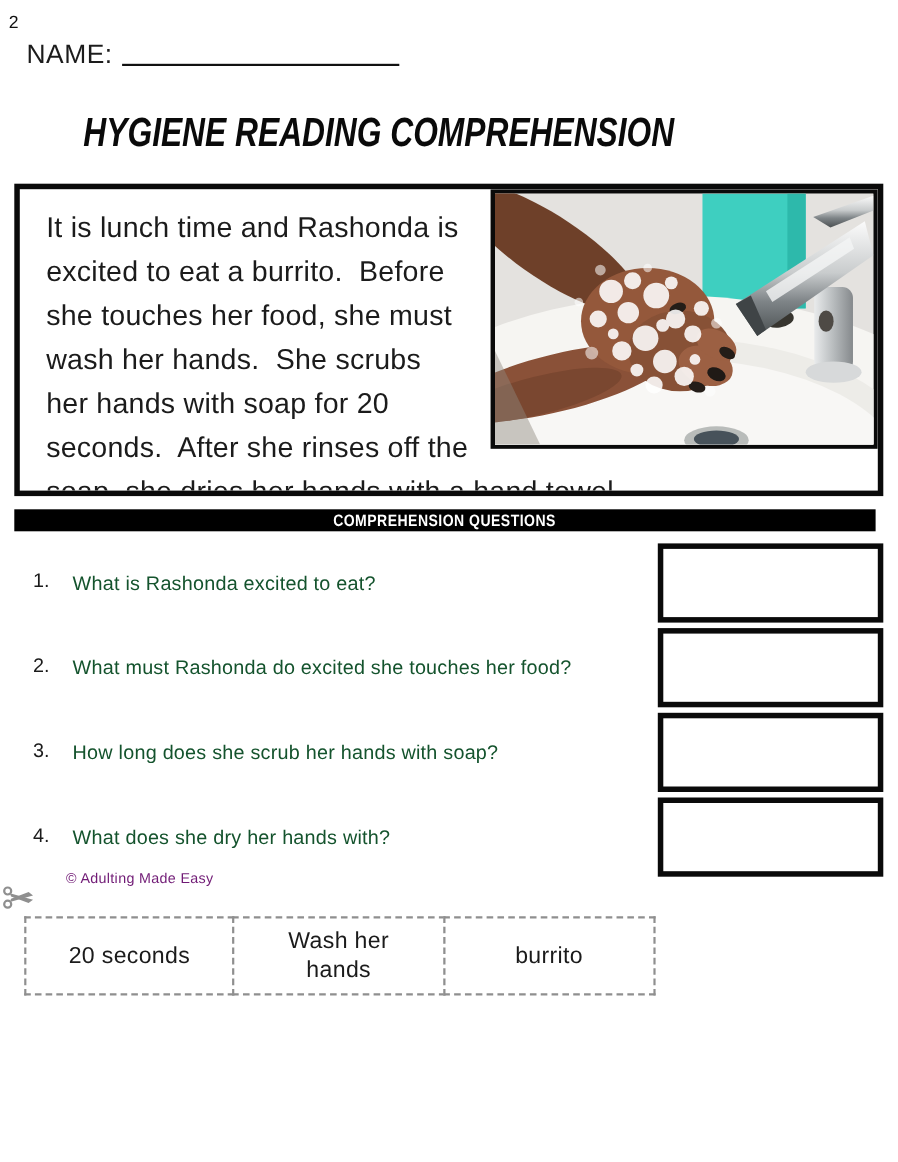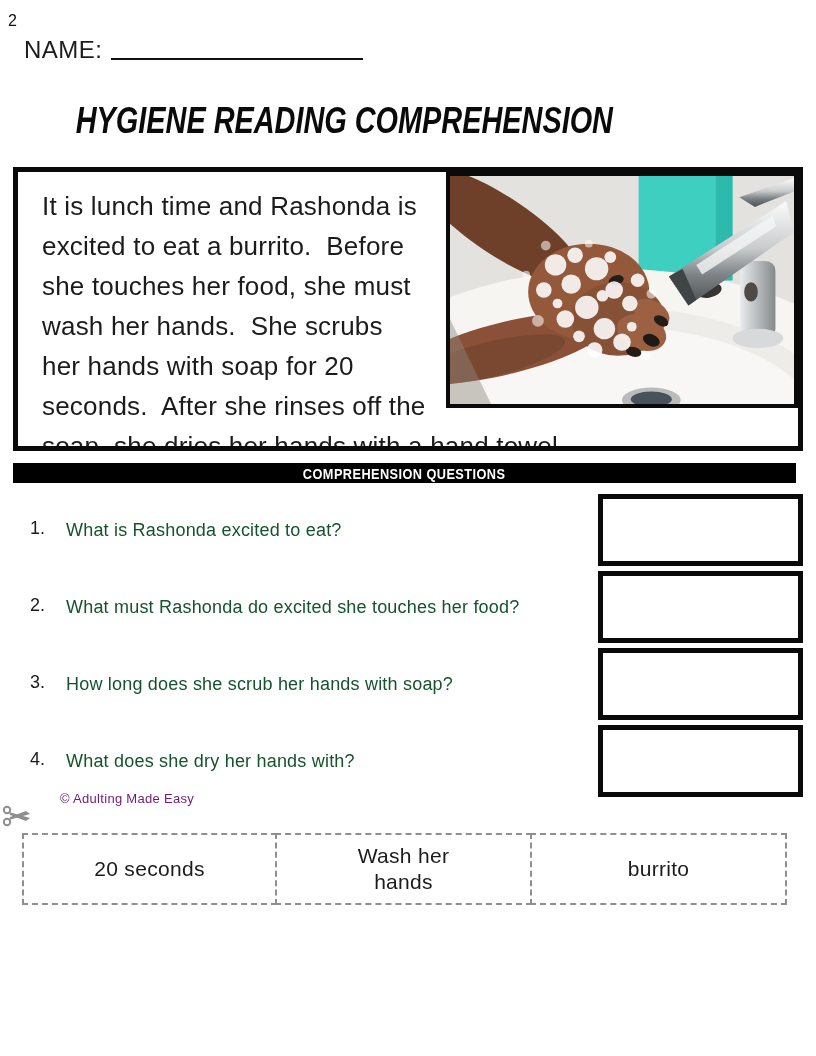--- a/index.html
+++ b/index.html
@@ -149,21 +149,21 @@
     position: absolute;
     left: 2px; top: 6px;
     width: 30px; height: 26px;
   }
   .scissors svg { display: block; width: 100%; height: 100%; }
 
   
   .answer-bank {
     margin: 2px 29px 0 22px;
     display: grid;
-    grid-template-columns: repeat(3, 1fr);
+    grid-template-columns: repeat(4, 1fr);
   }
   .bank-cell {
     height: 72px;
     border: 2px dashed #8f8f8f;
     display: flex;
     align-items: center;
     justify-content: center;
     text-align: center;
     background: #fff;
   }

